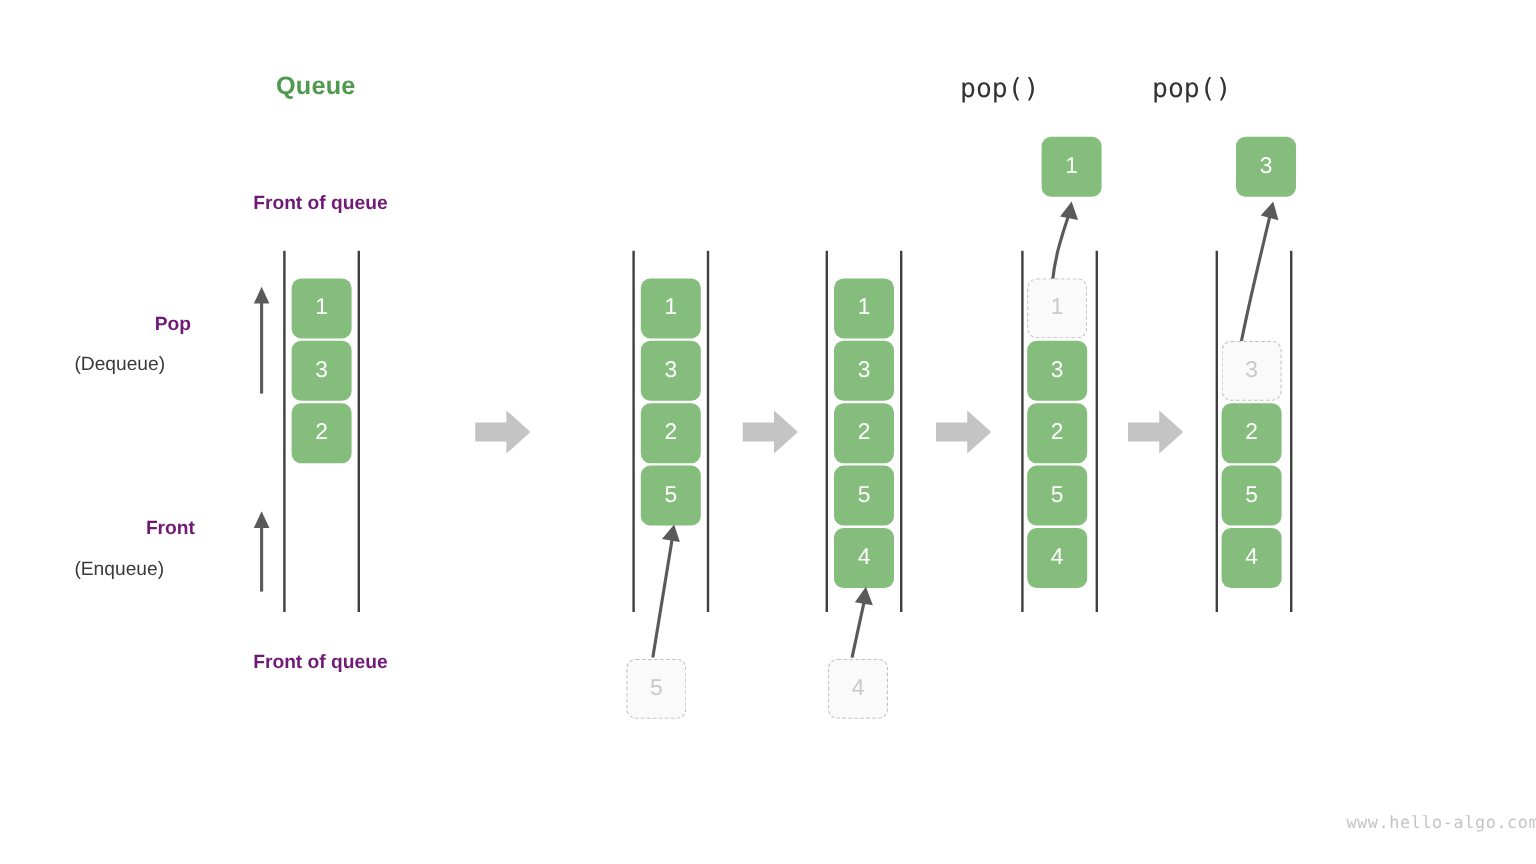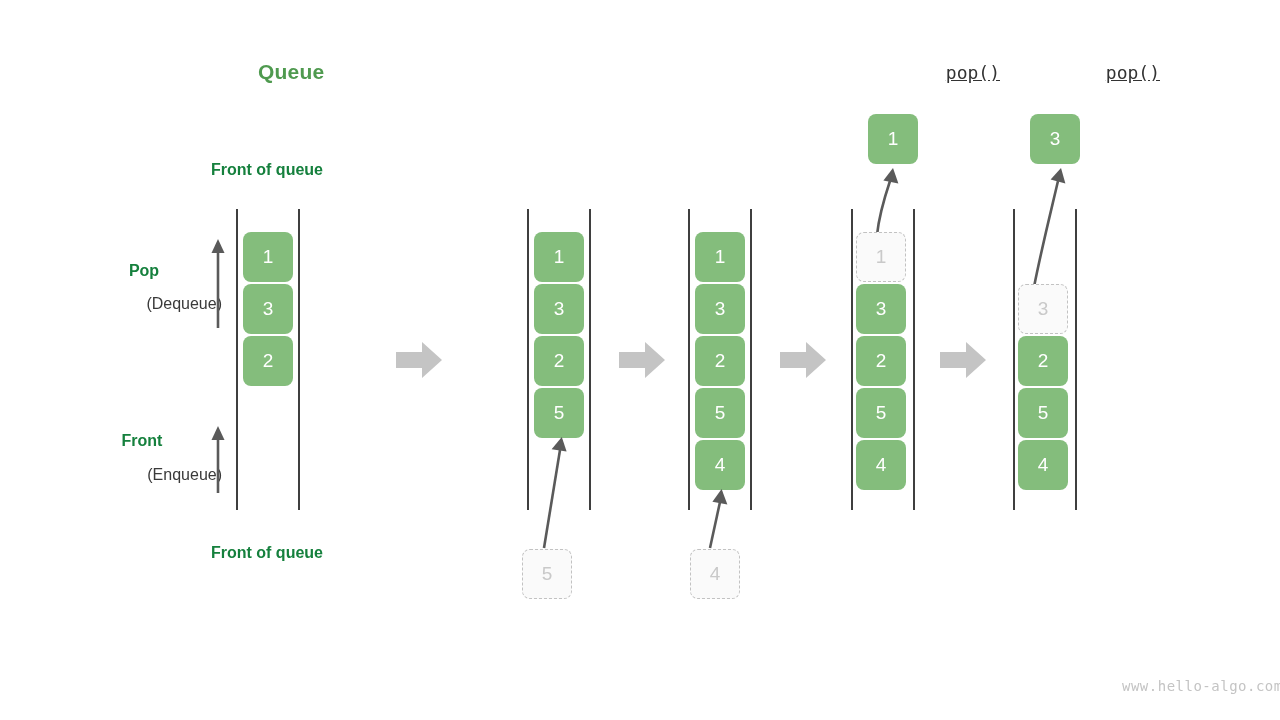--- a/index.html
+++ b/index.html
@@ -25,38 +25,37 @@
   .title-queue {
     font-size: 21px;
     font-weight: bold;
     color: #4f9a4f;
     letter-spacing: 0.2px;
     white-space: nowrap;
   }
   .label-bold {
     font-size: 16px;
     font-weight: bold;
-    color: #15803d;
+    color: #701a75;
     white-space: nowrap;
     text-align: center;
   }
   .label-normal {
     font-size: 16px;
     font-weight: normal;
     color: #3a3a3a;
     white-space: nowrap;
-    text-align: right;
+    text-align: left;
   }
   .op-label {
     font-family: "DejaVu Sans Mono", "Liberation Mono", monospace;
-    font-size: 18px;
+    font-size: 22px;
     color: #333333;
     white-space: nowrap;
-    text-align: right;
-    text-decoration: underline;
+    text-align: left;
   }
   .op-label .arg {
     color: #3d8b40;
     font-weight: bold;
   }
   .watermark {
     font-family: "DejaVu Sans Mono", "Liberation Mono", monospace;
     font-size: 14px;
     color: #c4c4c4;
     letter-spacing: 0.5px;
@@ -92,21 +91,21 @@
   
   .block-arrow { display: block; }
   .thin-arrow { display: block; }
   svg { overflow: visible; }
 </style>
 </head>
 <body>
 
 <div id="stage">
 
-  <div class="abs title-queue" style="left:230px; top:60px;margin-left:28px;">Queue</div>
+  <div class="abs title-queue" style="left:230px; top:60px;">Queue</div>
 
   <div class="abs label-bold" style="left:167px; top:161px; width:200px;">Front of queue</div>
 
   <div class="abs label-bold" style="left:167px; top:544px; width:200px;">Front of queue</div>
 
   <div class="abs label-bold" style="left:64px; top:262px; width:160px;">Pop</div>
   <div class="abs label-normal" style="left:62px; top:295px; width:160px;">(Dequeue)</div>
 
   <div class="abs label-bold" style="left:62px; top:432px; width:160px;">Front</div>
   <div class="abs label-normal" style="left:62px; top:466px; width:160px;">(Enqueue)</div>

